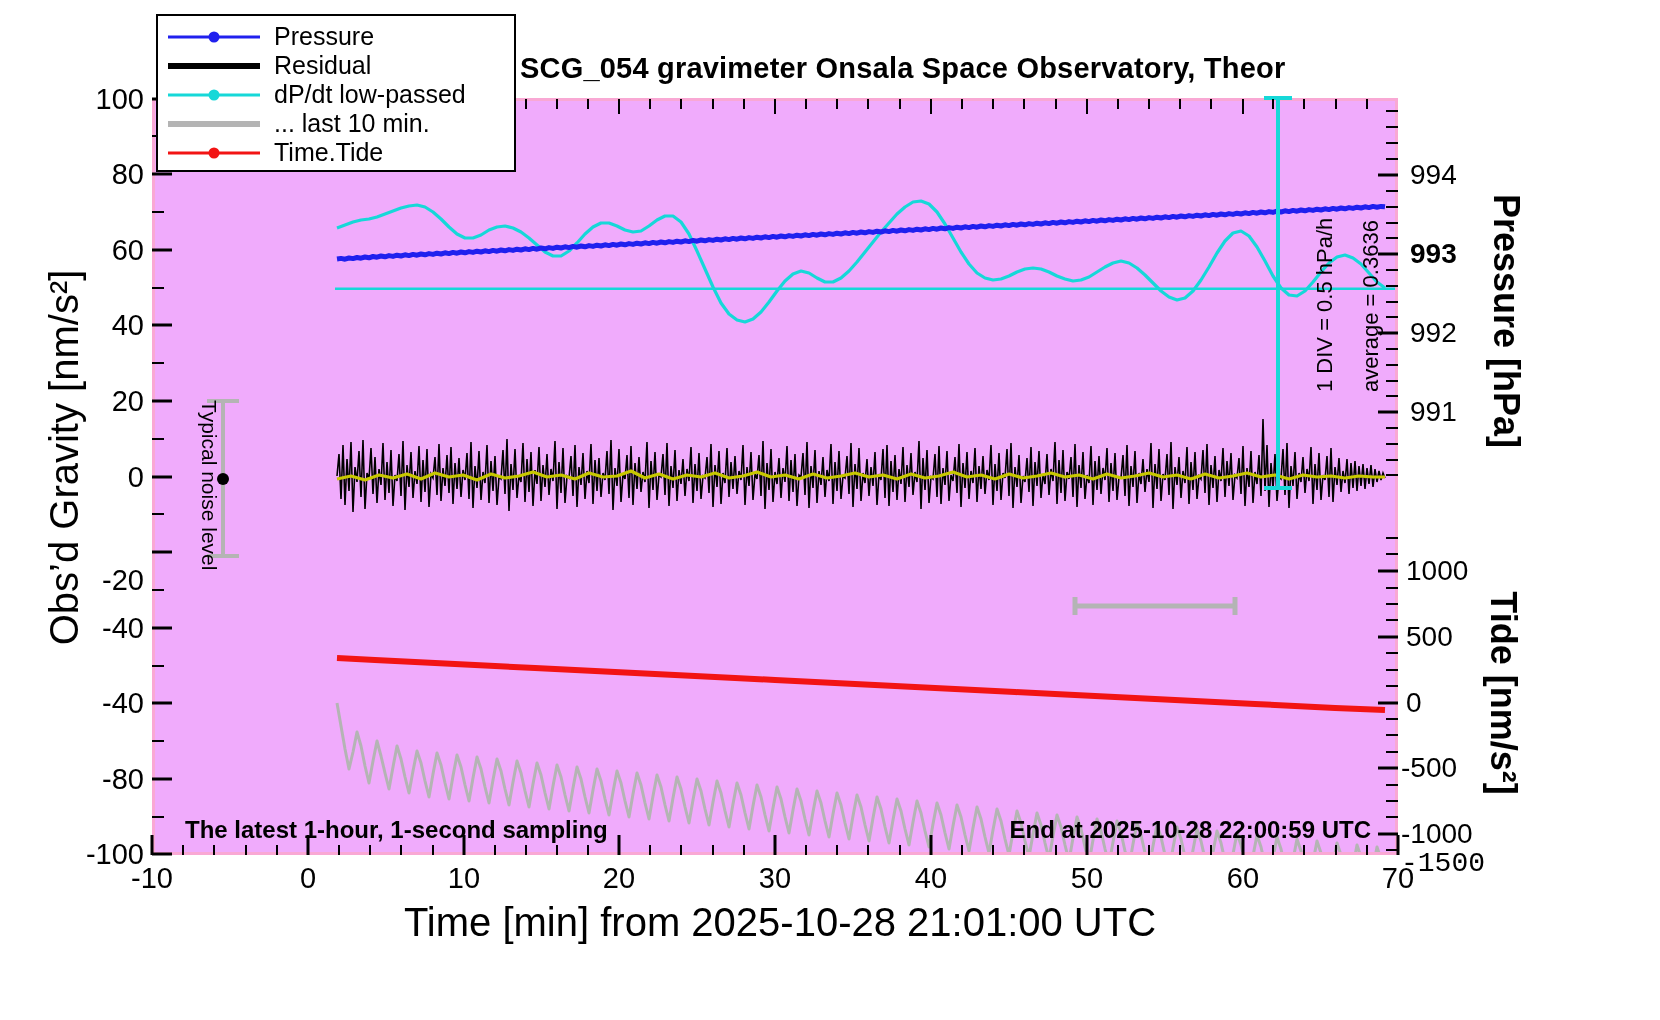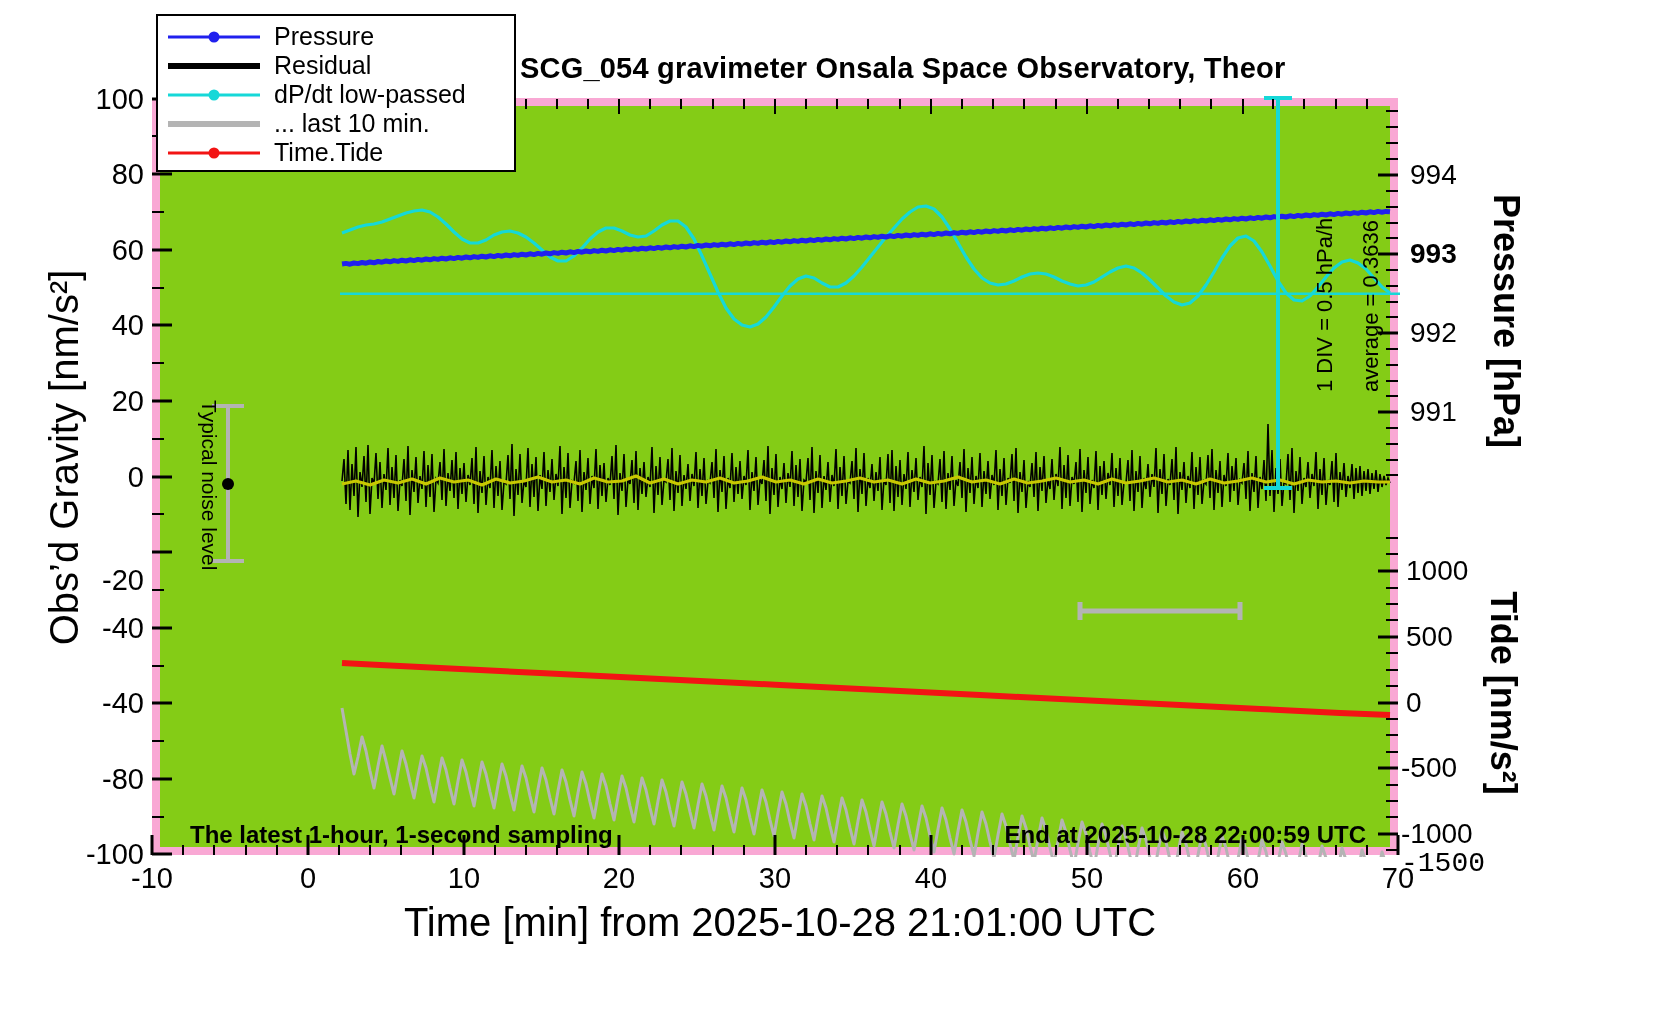--- a/index.html
+++ b/index.html
@@ -4,21 +4,21 @@
 <style>
   html,body{margin:0;padding:0;background:#fff;}
   body{width:1660px;height:1020px;font-family:"Liberation Sans",sans-serif;overflow:hidden;}
   #root{position:relative;width:1660px;height:1020px;background:#ffffff;}
 
   .abs{position:absolute;}
 
   
   #plot-frame{
     position:absolute;left:152px;top:98px;width:1246px;height:757px;
-    border:8px solid #f9a8d4;box-sizing:border-box;background:#84cc16;
+    border:3px solid #f9a8d4;box-sizing:border-box;background:#f0abfc;
   }
 
   
   .ytick-left{position:absolute;right:1516px;text-align:right;width:120px;
       font-size:29px;color:#000;transform:translateY(-50%);white-space:nowrap;}
   .ytick-r1,.ytick-r2{position:absolute;text-align:left;
       font-size:28px;color:#000;transform:translateY(-50%);white-space:nowrap;}
   .xtick{position:absolute;top:862px;text-align:center;width:120px;
       font-size:29px;color:#000;transform:translateX(-50%);white-space:nowrap;}
 

